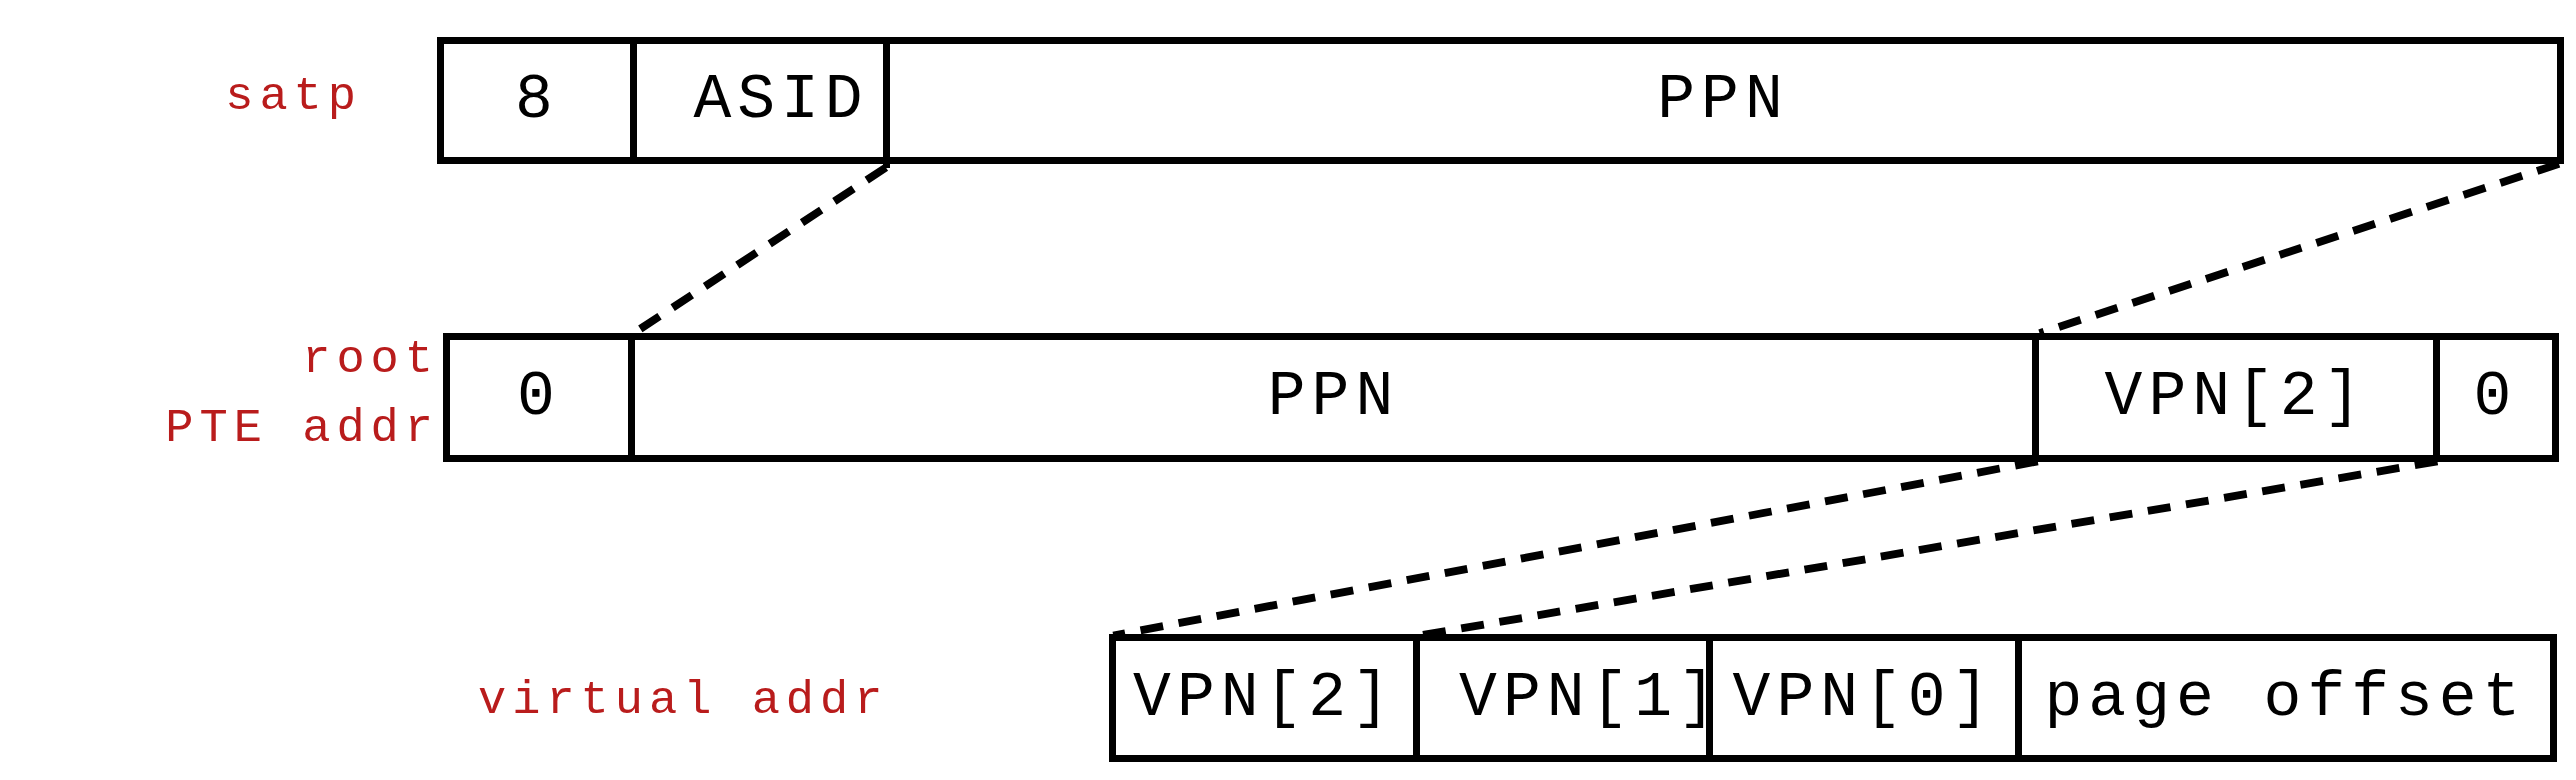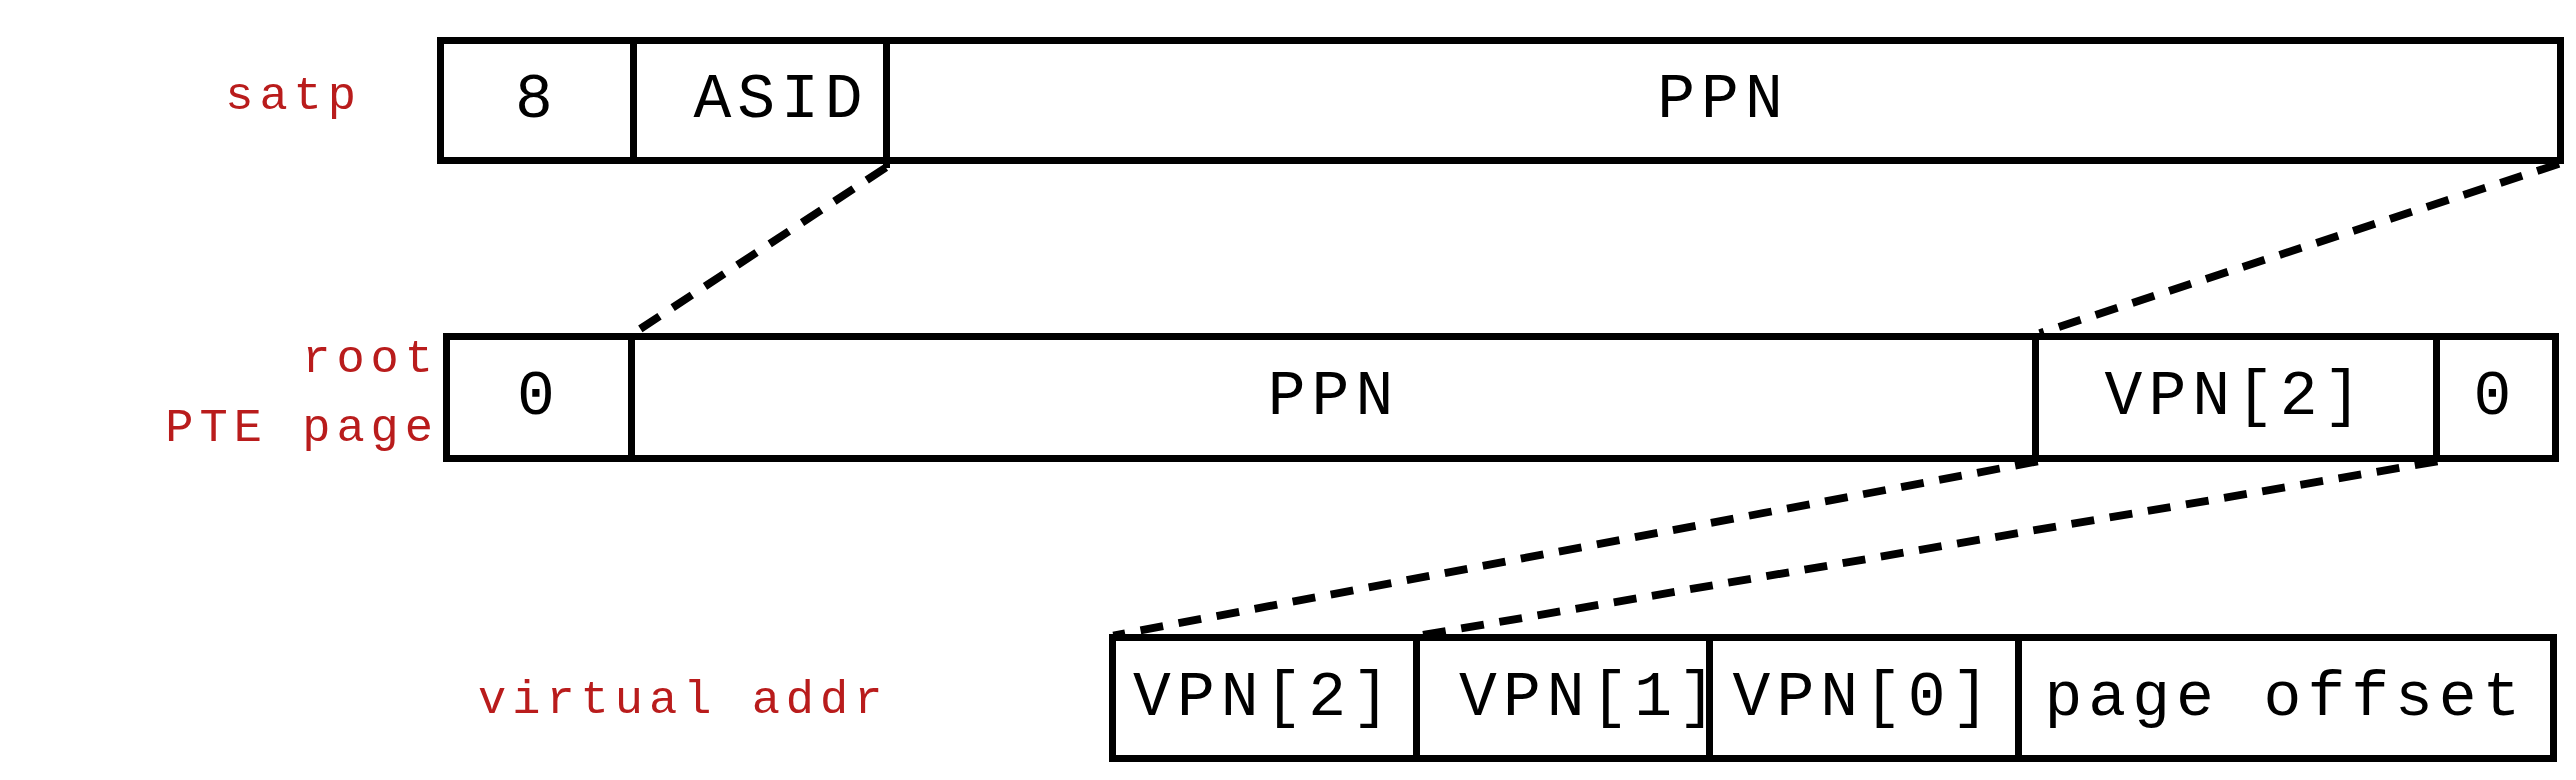--- a/index.html
+++ b/index.html
@@ -114,21 +114,21 @@
   <div class="lbl single satp-label">satp</div>
   <div class="box satp-box">
     <div class="field satp-f-mode">8</div>
     <div class="divider satp-d1"></div>
     <div class="field satp-f-asid">ASID</div>
     <div class="divider satp-d2"></div>
     <div class="field satp-f-ppn">PPN</div>
   </div>
   <div class="tick satp-d2-tick"></div>
 
-  <div class="lbl double root-label"><span>root</span><br><span>PTE page</span></div>
+  <div class="lbl double root-label"><span>root</span><br><span>PTE addr</span></div>
   <div class="box root-box">
     <div class="field root-f-zhi">0</div>
     <div class="divider root-d1"></div>
     <div class="field root-f-ppn">PPN</div>
     <div class="divider root-d2"></div>
     <div class="field root-f-vpn2">VPN[2]</div>
     <div class="divider root-d3"></div>
     <div class="field root-f-zlo">0</div>
   </div>
 

